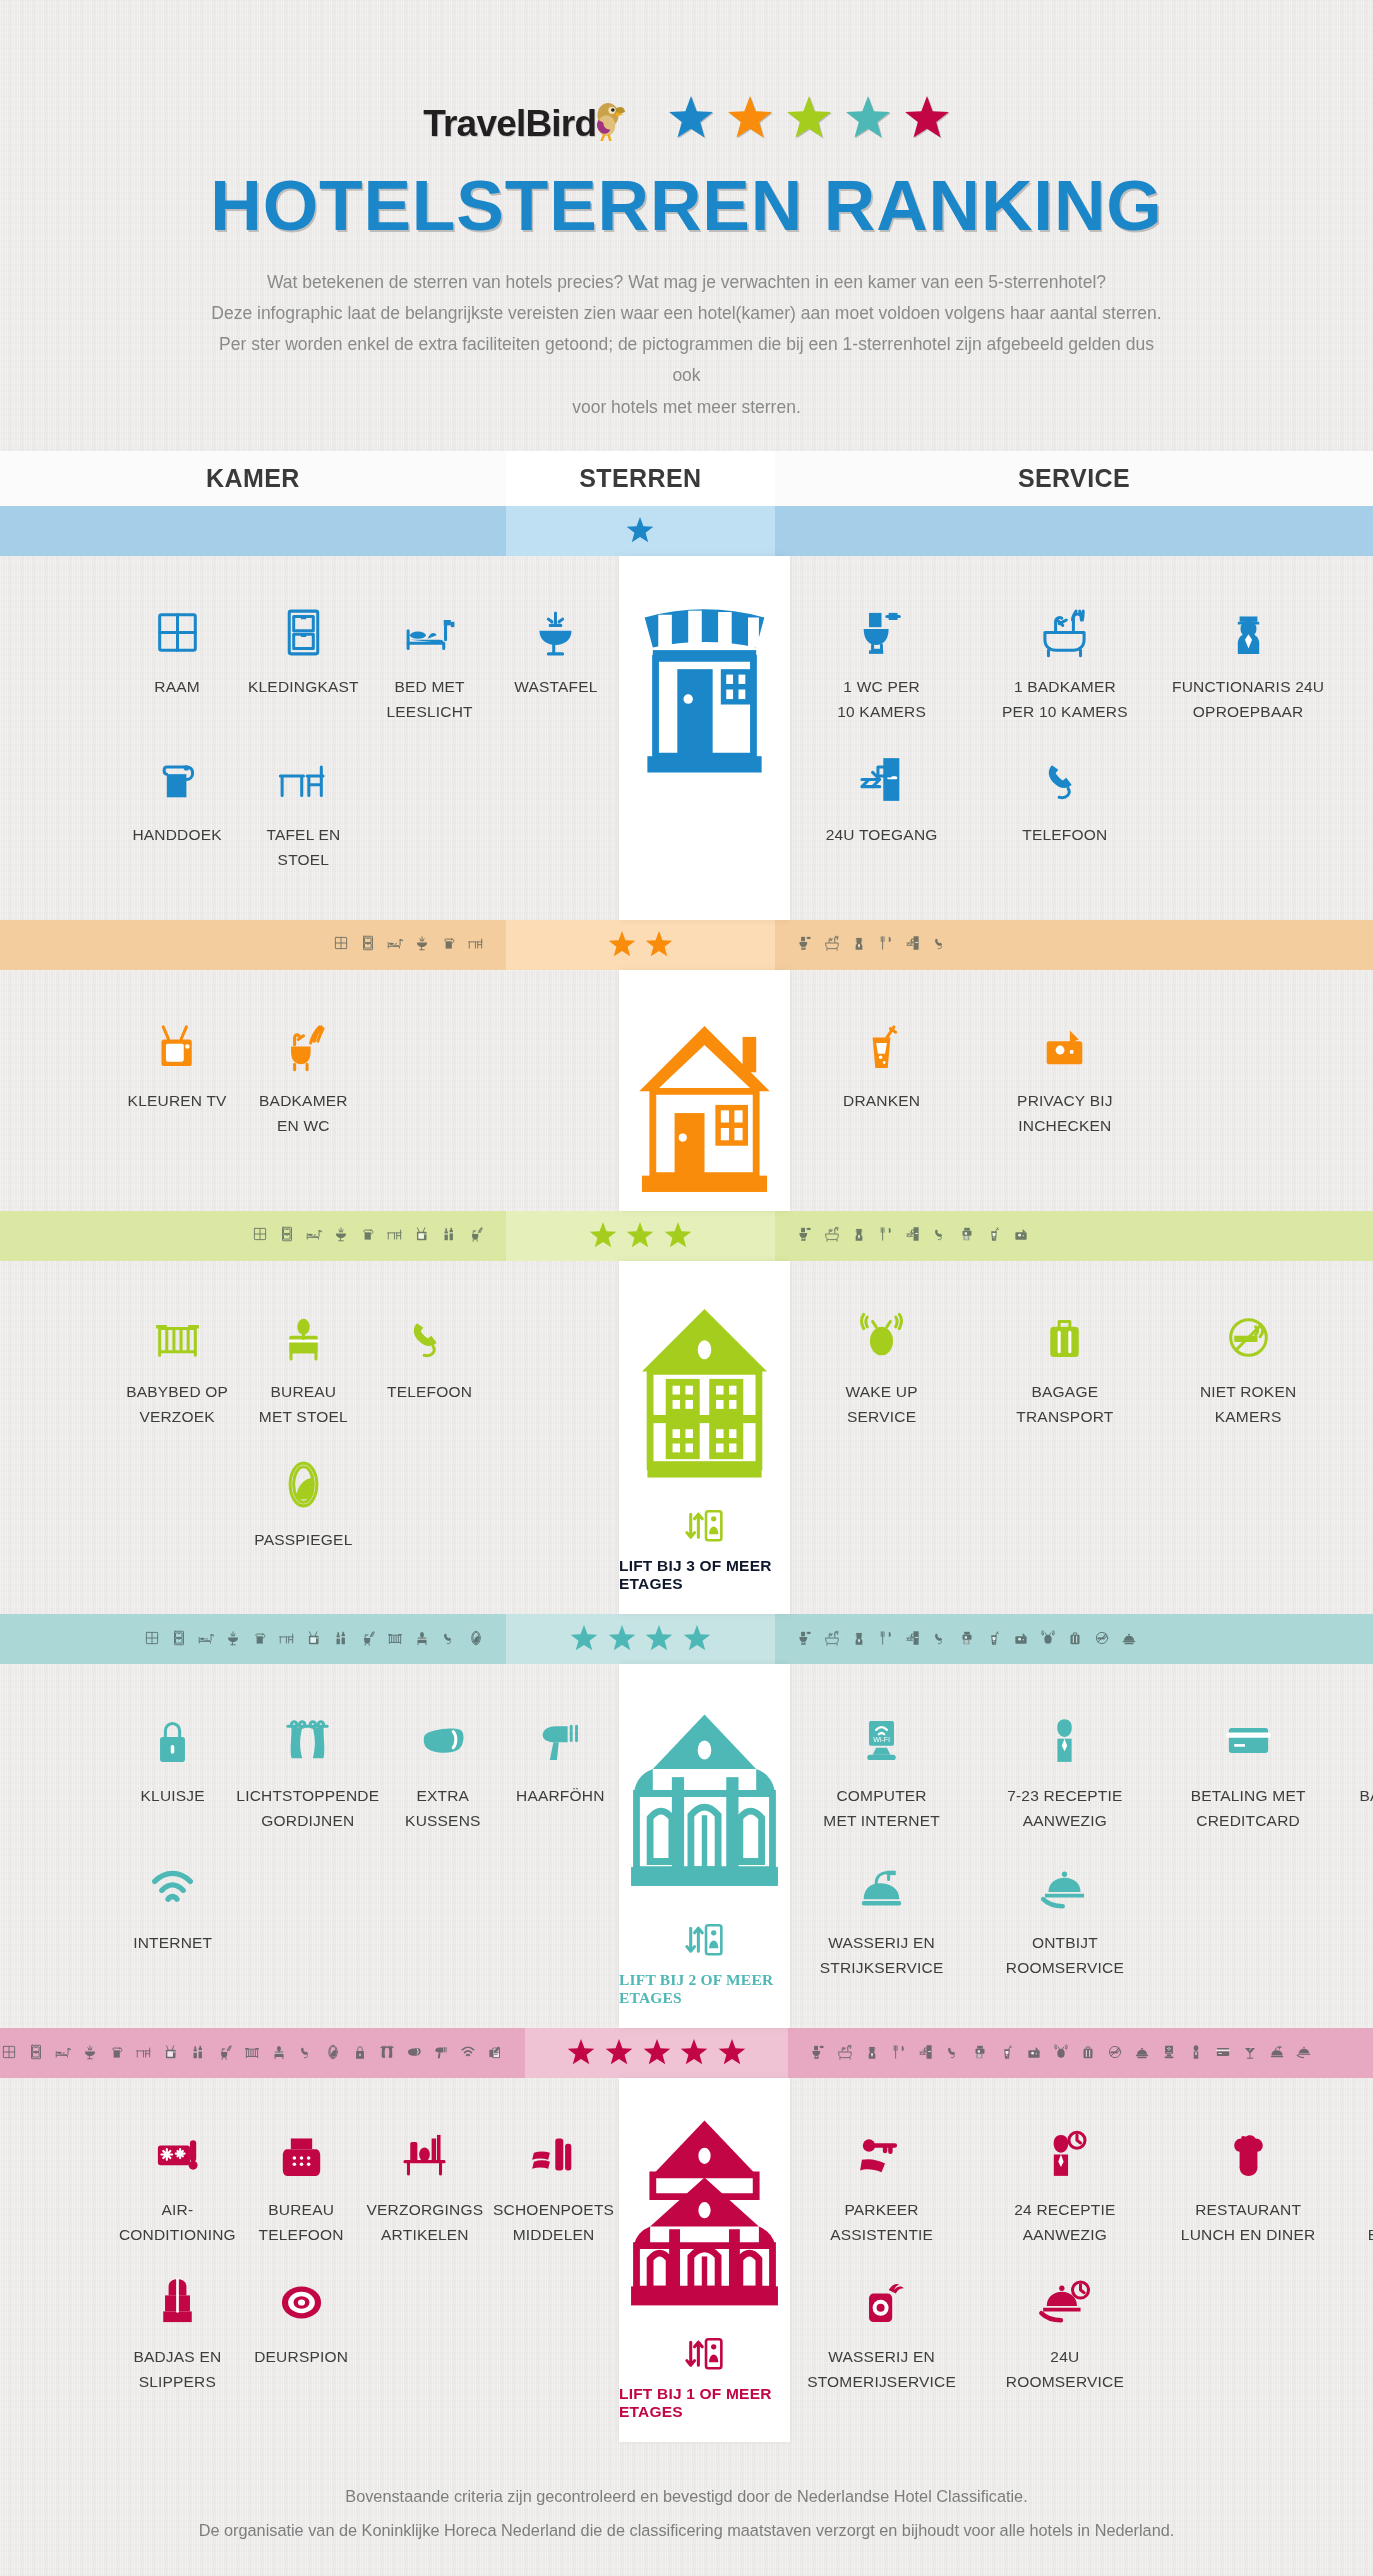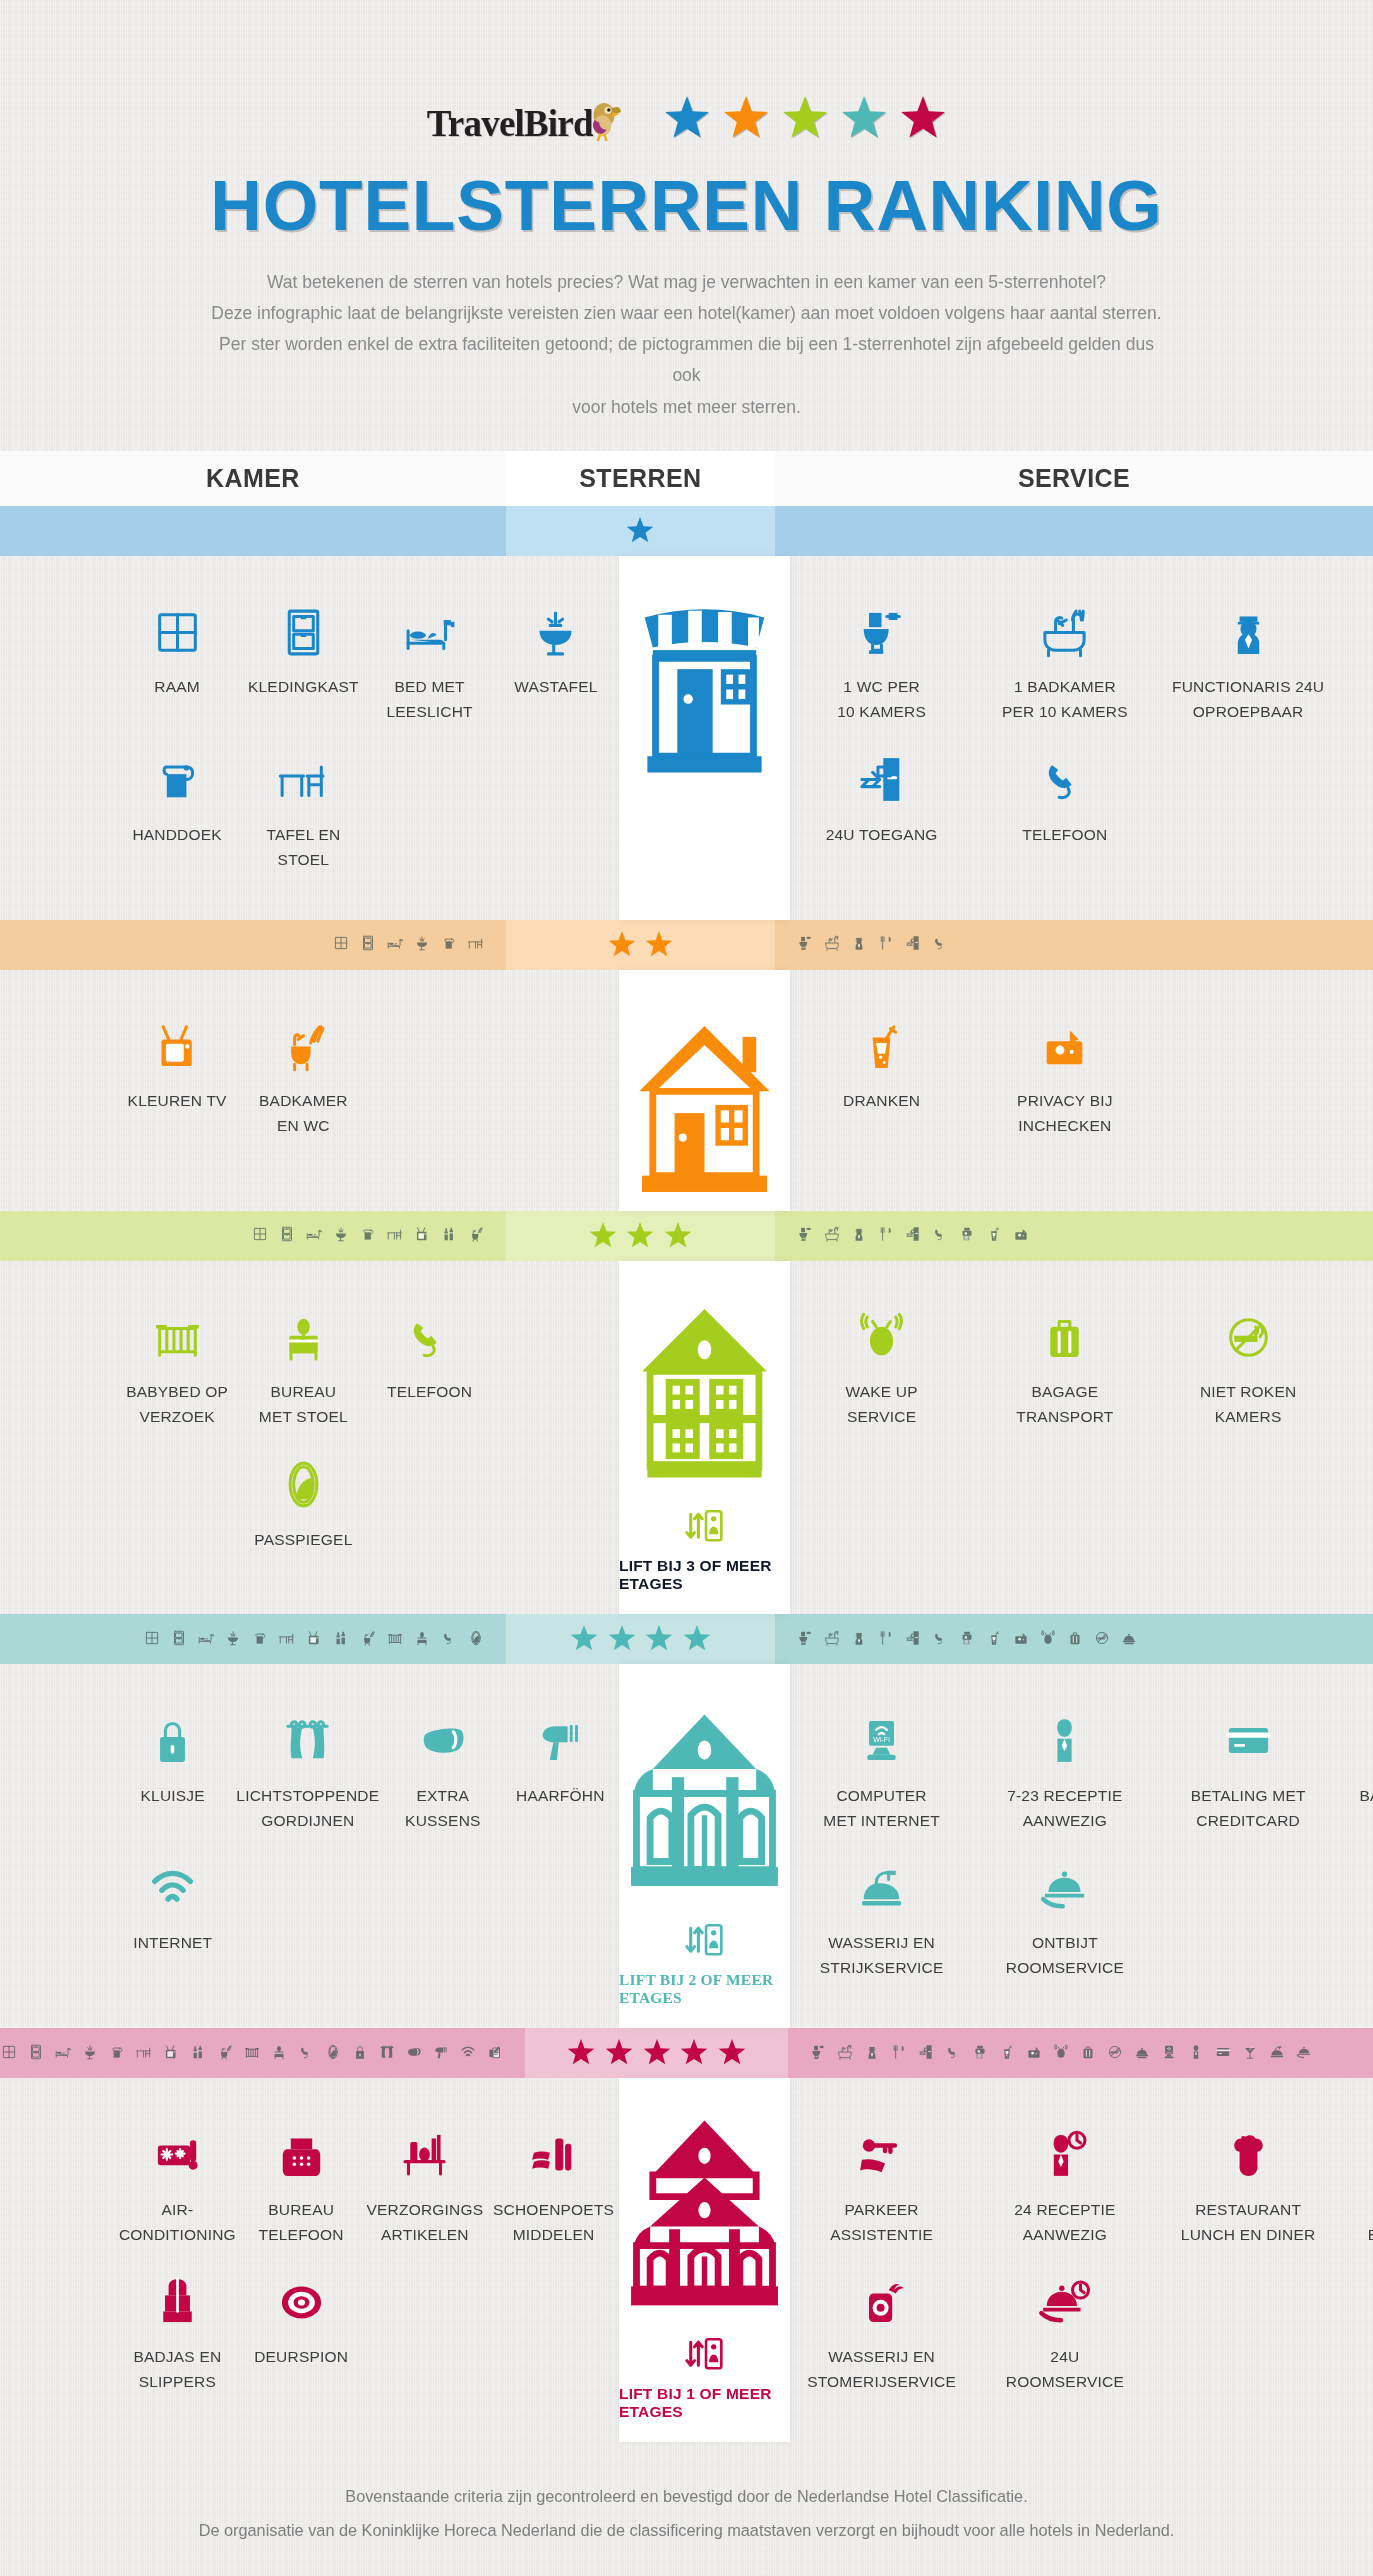--- a/index.html
+++ b/index.html
@@ -19,21 +19,21 @@
     overflow: hidden;
   }
 
   
   .header { text-align: center; padding-top: 96px; }
   .brandline {
     display: flex; align-items: center; justify-content: center; gap: 42px;
   }
   .logo-wrap { display: flex; align-items: flex-end; }
   .logo-text {
-    font-family: Liberation Serif, serif;
+    font-family: Liberation Sans, sans-serif;
     font-weight: bold; font-size: 37px; color: #231f20;
     letter-spacing: -0.8px; line-height: 1;
     text-shadow: 0.8px 0.8px 0 rgba(0,0,0,.18);
   }
   .logo-bird { width: 36px; height: 42px; margin-left: -6.5px; margin-bottom: 1.6px; }
 
   .hdr-stars { display: flex; gap: 13px; align-items: center; }
   .star { display: inline-block; filter: drop-shadow(1.2px 1.6px 0 rgba(0,0,0,.22)); }
 
   .bigtitle {

